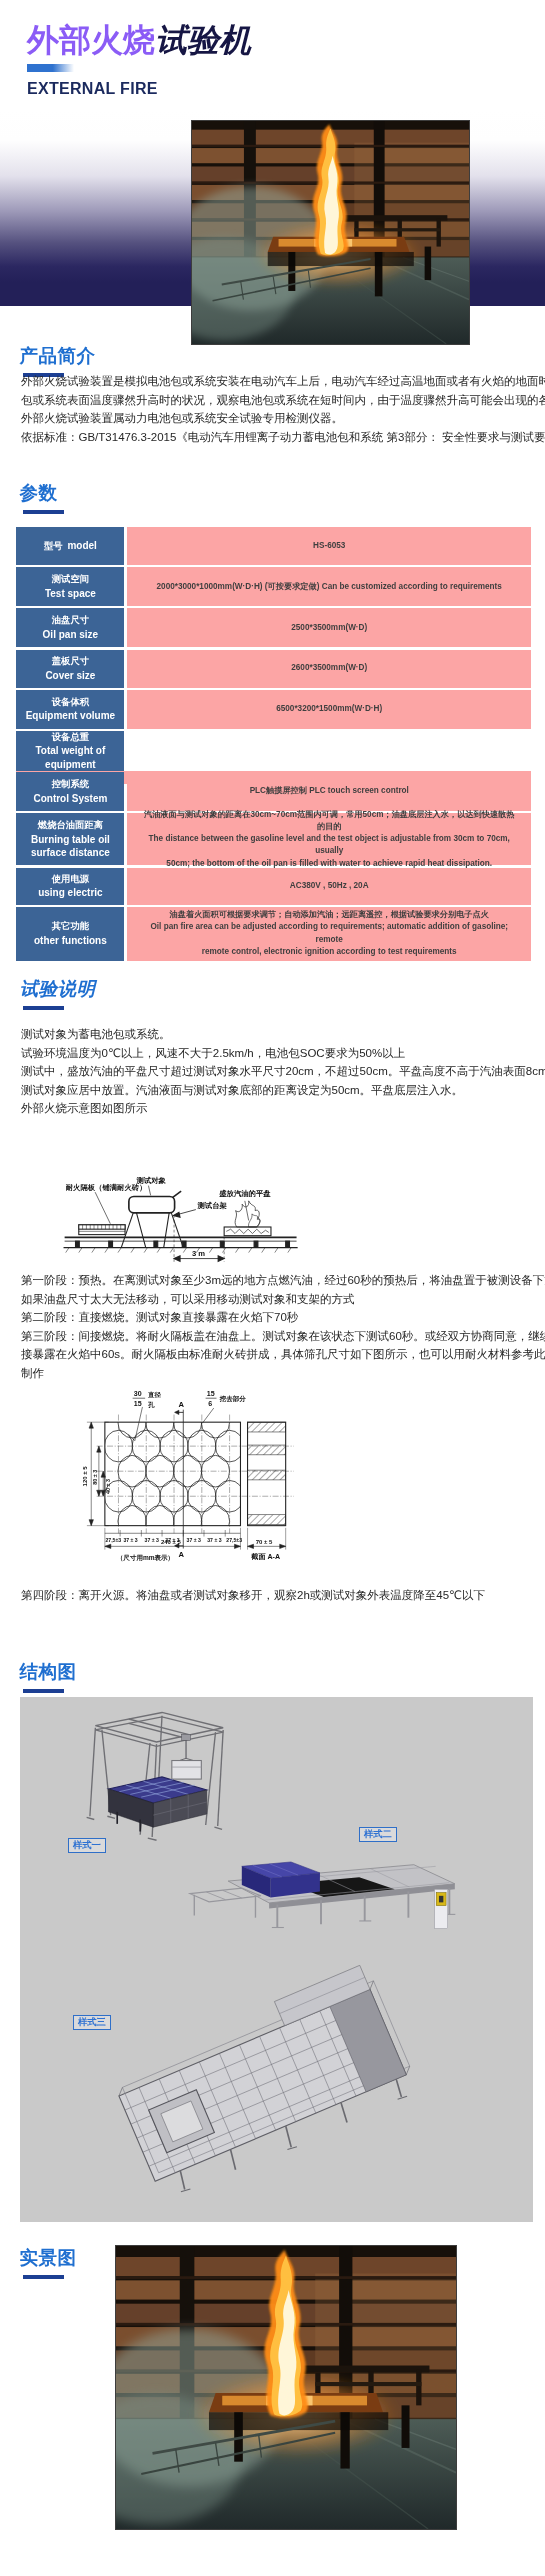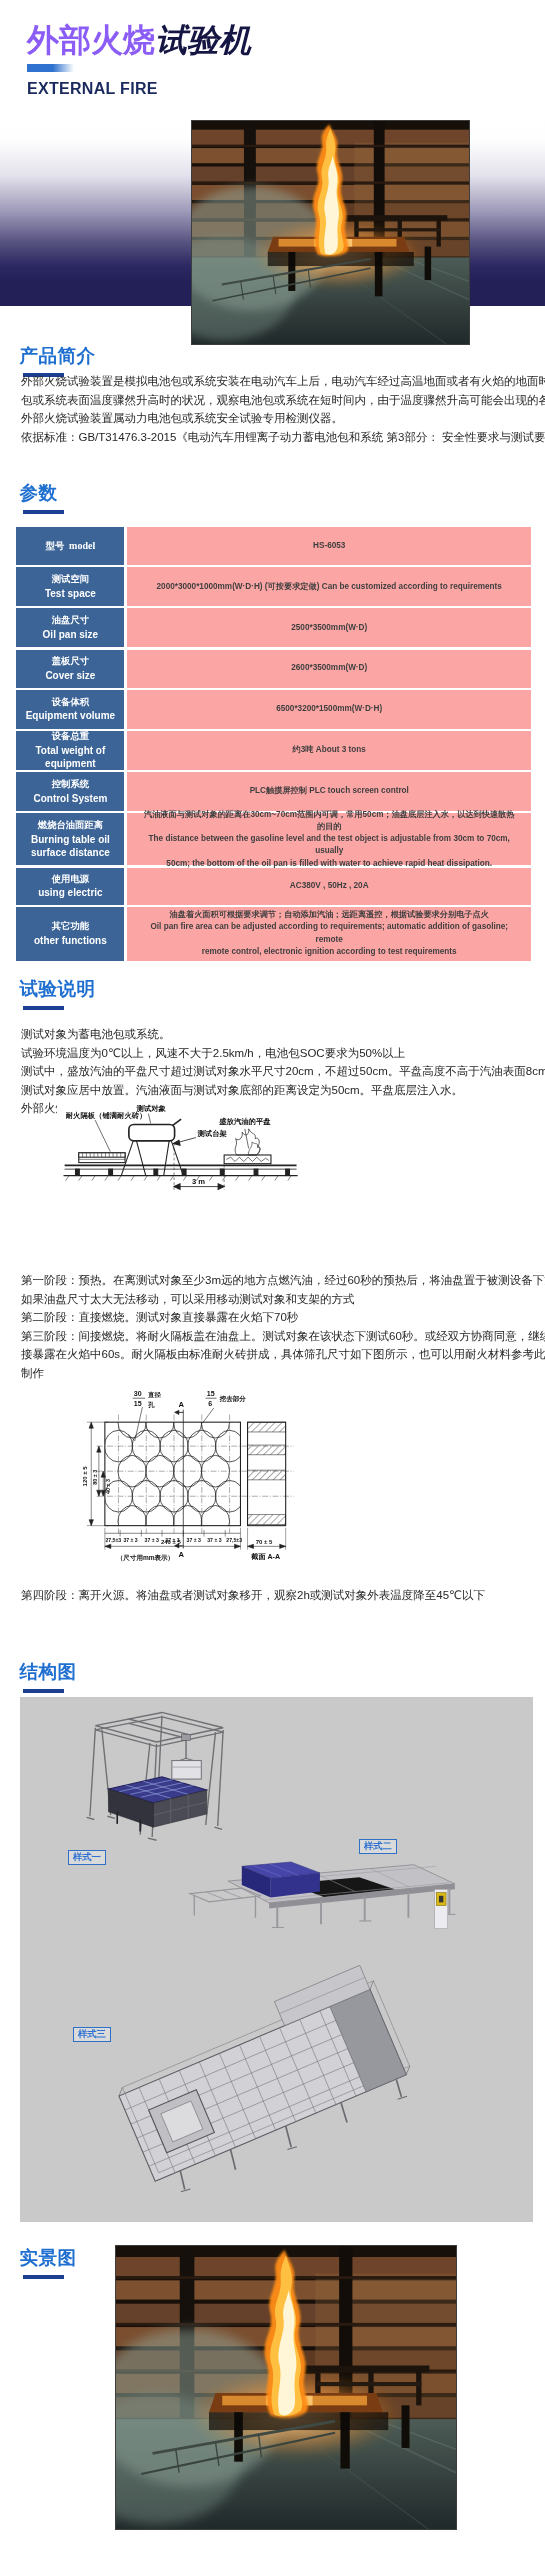--- a/index.html
+++ b/index.html
@@ -30,30 +30,30 @@
   .bodytext div{height:18.5px;}
 
   
   .ptable{width:515px;}
   .prow{display:flex;margin-bottom:2.2px;}
   .prow .th{width:108px;margin-right:2.7px;background:#3c6496;color:#fff;display:flex;
             flex-direction:column;align-items:center;justify-content:center;text-align:center;
             font-weight:bold;}
   .prow .th .cn{font-size:9.3px;line-height:1.45;}
   .prow .th .en{font-size:10px;line-height:1.35;}
-  .prow.inline .th .cn,.prow.inline .th .en{display:inline;font-family:Liberation Serif, serif;}
+  .prow.inline .th .cn,.prow.inline .th .en{display:inline;}
   .prow .td{flex:1;background:#fca5a5;display:flex;flex-direction:column;align-items:center;
             justify-content:center;text-align:center;color:#3f3f3f;font-weight:bold;
             font-size:8.2px;line-height:1.5;padding:0 13px;}
 
   
   .gray-panel{left:19.6px;top:1697px;width:513px;height:525px;background:#c9c9c9;}
   .style-label{display:inline-block;border:1.1px solid #2f6fc8;color:#2f72d2;font-weight:bold;
                font-size:9.3px;line-height:1;padding:1.6px 4.4px 2.2px;background:rgba(232,232,234,.55);
-               white-space:nowrap;margin-top:12px;}
+               white-space:nowrap;}
 
   svg text{font-family:"Liberation Sans","DejaVu Sans",sans-serif;}
   .dwg{background:#fff;}
 </style>
 </head>
 <body>
 
 <div class="page">
 
   <div class="abs" style="left:27px;top:24px;">
@@ -197,21 +197,21 @@
     </div>
     <div class="prow" style="height:39px;">
       <div class="th">
           <span class="cn">设备体积</span>
           <span class="en">Equipment volume</span>
         </div>
       <div class="td">
           <div>6500*3200*1500mm(W·D·H)</div>
         </div>
     </div>
-    <div class="prow" style="height:39px;">
+    <div class="prow" style="height:39px;flex-direction:column;">
       <div class="th">
           <span class="cn">设备总重</span>
           <span class="en">Total weight of equipment</span>
         </div>
       <div class="td">
           <div>约3吨  About 3 tons</div>
         </div>
     </div>
     <div class="prow" style="height:39px;">
       <div class="th">
@@ -248,33 +248,33 @@
           <span class="en">other functions</span>
         </div>
       <div class="td">
         <div>油盘着火面积可根据要求调节；自动添加汽油；远距离遥控，根据试验要求分别电子点火</div>
         <div>Oil pan fire area can be adjusted according to requirements; automatic addition of gasoline; remote</div>
         <div>remote control, electronic ignition according to test requirements</div>
       </div>
     </div>
   </div>
 
-  <div class="abs" style="left:19.6px;top:979px;">
+  <div class="abs" style="left:19.6px;top:979px;font-style:italic;">
     <div class="sec-title">试验说明</div>
     <div class="sec-line"></div>
   </div>
   <div class="abs bodytext" style="left:21px;top:1025px;width:513px;">
     <div>测试对象为蓄电池包或系统。</div>
     <div>试验环境温度为0℃以上，风速不大于2.5km/h，电池包SOC要求为50%以上</div>
     <div>测试中，盛放汽油的平盘尺寸超过测试对象水平尺寸20cm，不超过50cm。平盘高度不高于汽油表面8cm。</div>
     <div>测试对象应居中放置。汽油液面与测试对象底部的距离设定为50cm。平盘底层注入水。</div>
     <div>外部火烧示意图如图所示</div>
   </div>
 
-  <div class="abs dwg" style="left:57px;top:1096px;width:245px;height:112px;">
+  <div class="abs dwg" style="left:57px;top:1168px;width:245px;height:112px;">
     <svg viewBox="0 0 450 205" width="245" height="112">
       <g stroke="#222" fill="none" stroke-width="2">
         <line x1="12" y1="146" x2="442" y2="146" stroke-width="2.5"></line>
         <g stroke-width="1">
           <line x1="22" y1="146" x2="16" y2="155"></line>
             <line x1="46" y1="146" x2="40" y2="155"></line>
           <line x1="70" y1="146" x2="64" y2="155"></line>
             <line x1="94" y1="146" x2="88" y2="155"></line>
           <line x1="118" y1="146" x2="112" y2="155"></line>
             <line x1="142" y1="146" x2="136" y2="155"></line>

